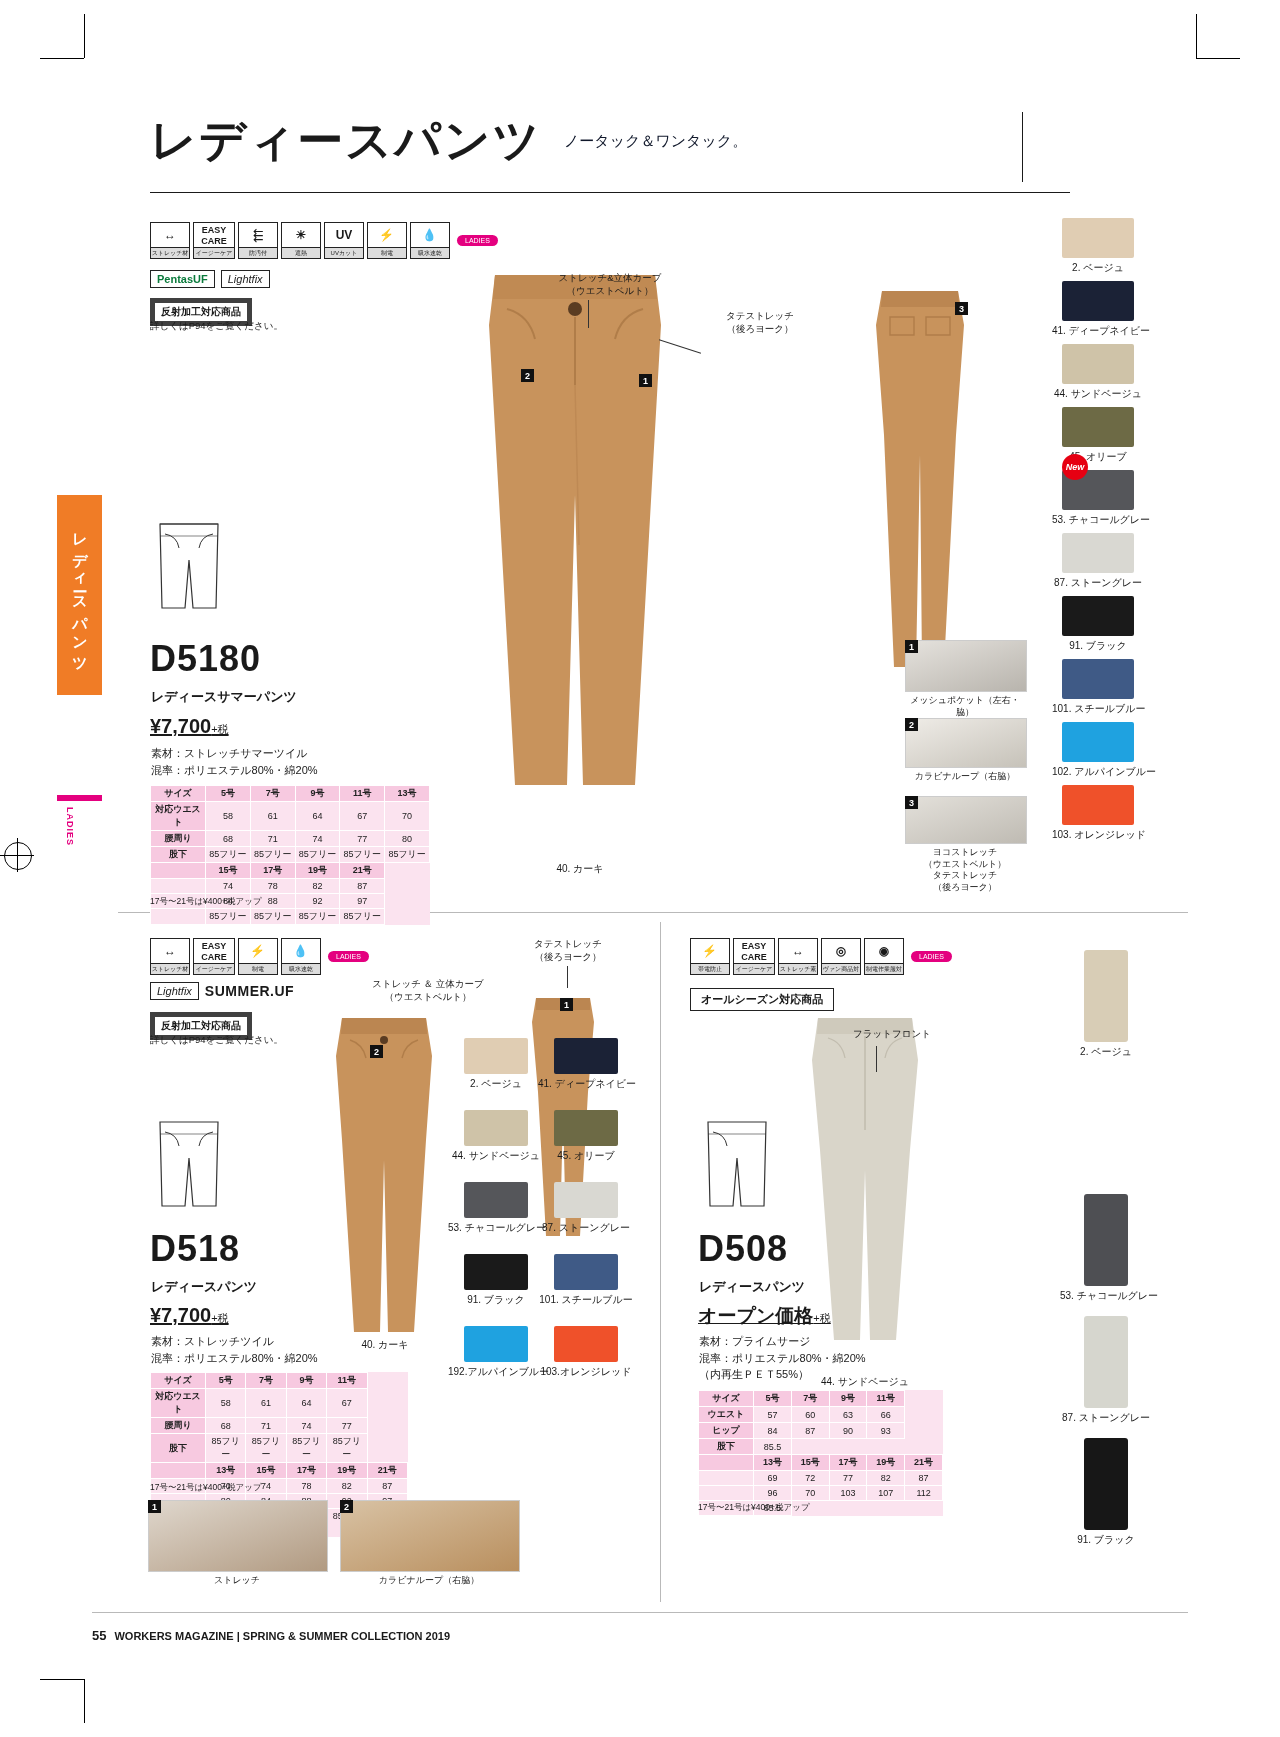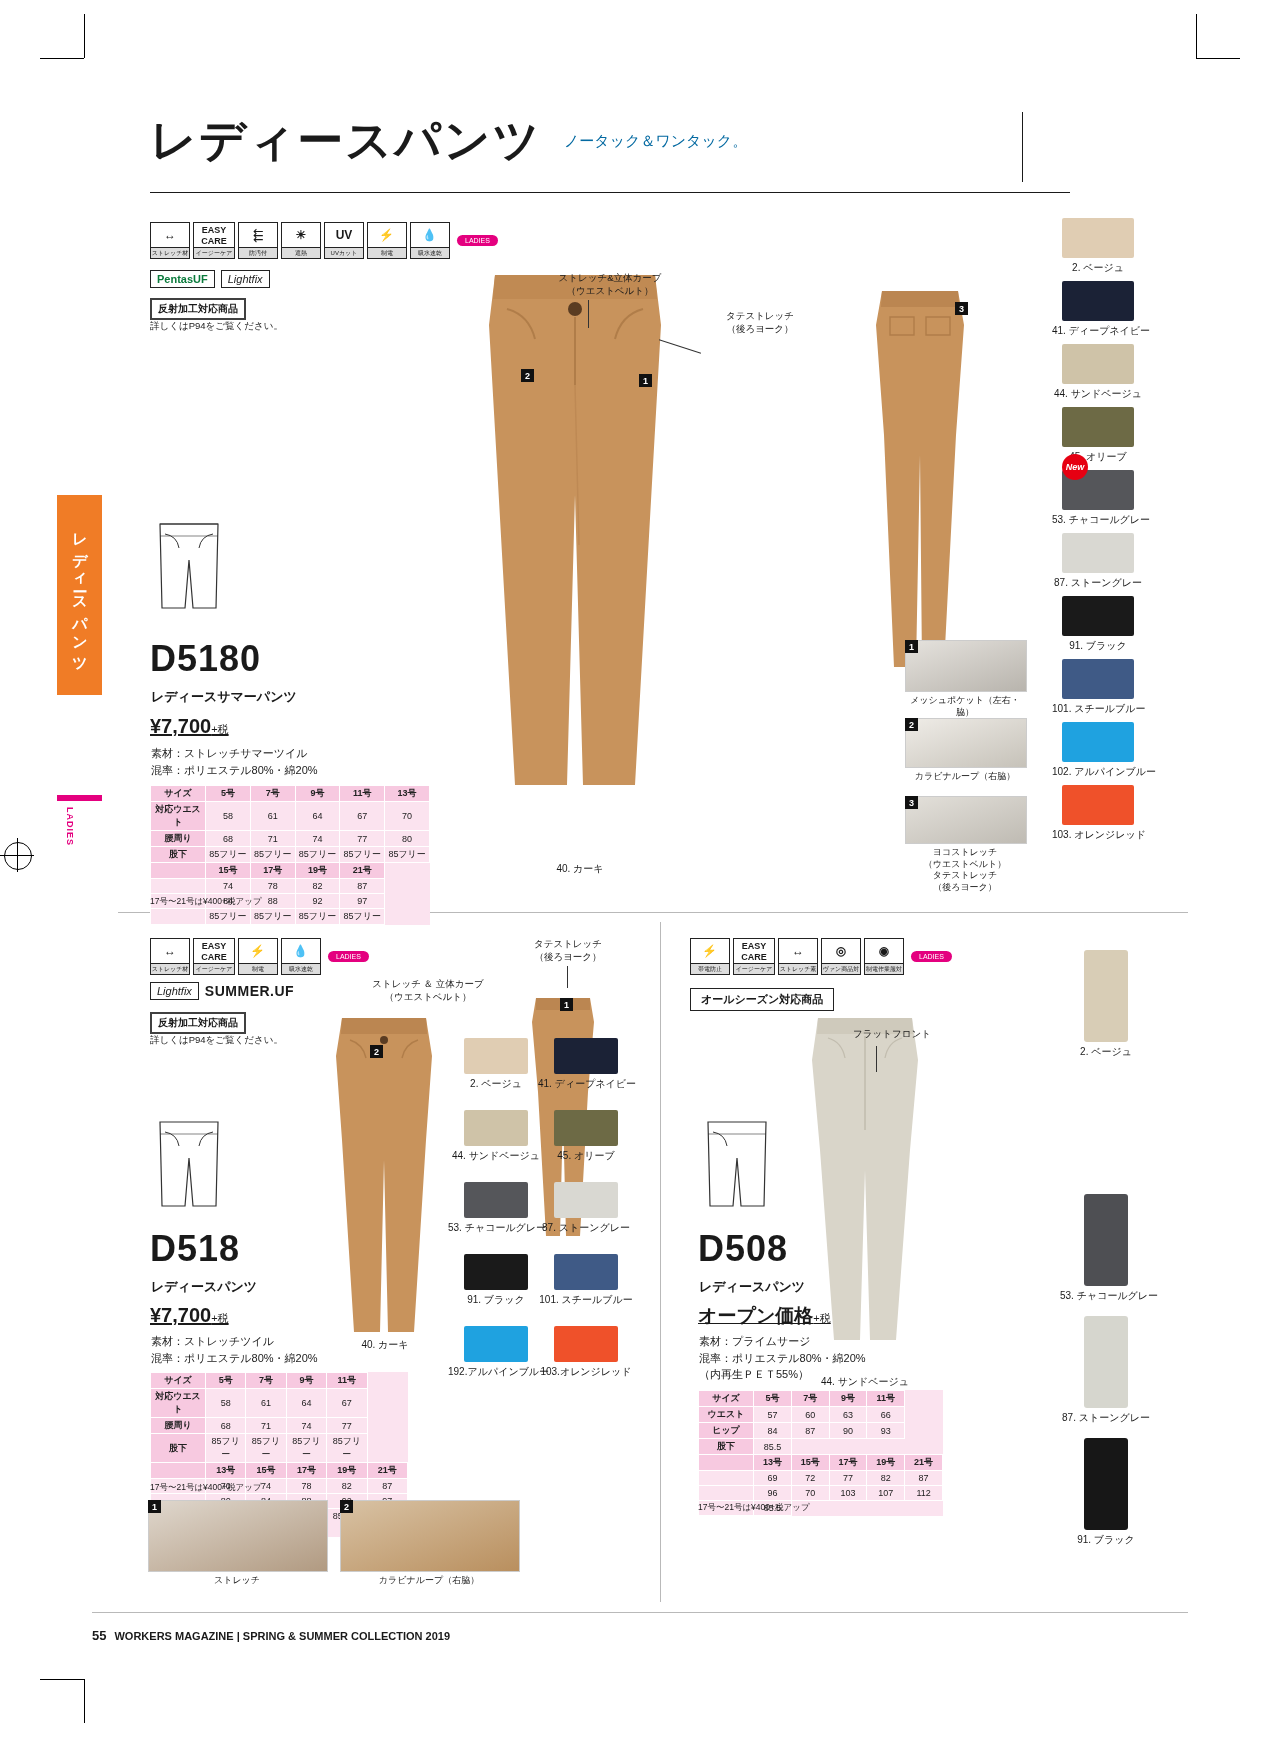--- a/index.html
+++ b/index.html
@@ -38,21 +38,21 @@
   }
   .side-ladies .bar{position:absolute;left:0;top:0;width:45px;height:6px;background:#e4007f;}
   .side-ladies .txt{
     position:absolute;left:8px;top:12px;
     writing-mode:vertical-rl;font-size:9px;color:#e4007f;font-weight:bold;letter-spacing:1px;
   }
 
   
   .hdr{position:absolute;left:150px;top:110px;width:880px;}
   .hdr-title{font-size:46px;font-weight:bold;letter-spacing:2px;display:inline-block;vertical-align:middle;}
-  .hdr-sub{display:inline-block;vertical-align:middle;margin-left:18px;font-size:15px;line-height:1.9;color:#0369a1;}
+  .hdr-sub{display:inline-block;vertical-align:middle;margin-left:18px;font-size:15px;line-height:1.9;color:#0f172a;}
   .hdr-rule{position:absolute;left:150px;top:192px;width:920px;height:1px;background:#1a1a1a;}
   .hdr-vrule{position:absolute;left:1022px;top:112px;width:1px;height:70px;background:#1a1a1a;}
 
   
   .sep-h{position:absolute;background:#b9b9b9;height:1px;}
   .sep-v{position:absolute;background:#b9b9b9;width:1px;}
 
   
   .icons{position:absolute;display:flex;gap:3px;align-items:flex-start;}
   .icon-box{
@@ -65,21 +65,21 @@
   .icon-ec{width:40px;border:1px solid #222;background:#fff;text-align:center;}
   .icon-ec .g{font-size:9px;font-weight:bold;line-height:11px;padding-top:2px;}
   .icon-ec .cap{border-top:1px solid #222;background:#ddd;font-size:6px;line-height:10px;}
   .ladies-badge{
     background:#e4007f;color:#fff;font-size:7px;border-radius:7px;
     padding:2px 8px;align-self:center;margin-left:4px;
   }
   .brand-row{position:absolute;display:flex;gap:6px;align-items:center;}
   .brand-box{border:1px solid #222;padding:2px 6px;font-size:11px;font-style:italic;background:#fff;}
   .brand-box.green{color:#0a7a3c;font-weight:bold;font-style:normal;font-size:11px;}
-  .reflect-box{position:absolute;border:2px solid #404040;background:#fff;font-size:10px;padding:2px 6px;font-weight:bold;}
+  .reflect-box{position:absolute;border:5px solid #404040;background:#fff;font-size:10px;padding:2px 6px;font-weight:bold;}
   .note-small{position:absolute;font-size:9.5px;}
   .allseason{position:absolute;border:1px solid #222;background:#fff;font-size:11px;padding:3px 10px;font-weight:bold;}
 
   
   .sku{position:absolute;font-size:36px;font-weight:bold;letter-spacing:1px;}
   .sku-name{position:absolute;font-size:13px;font-weight:bold;}
   .price{position:absolute;font-size:20px;font-weight:bold;text-decoration:underline;}
   .price .tax{font-size:11px;font-weight:normal;}
   .price.open{font-size:19px;}
   .material{position:absolute;font-size:11px;line-height:1.5;}

